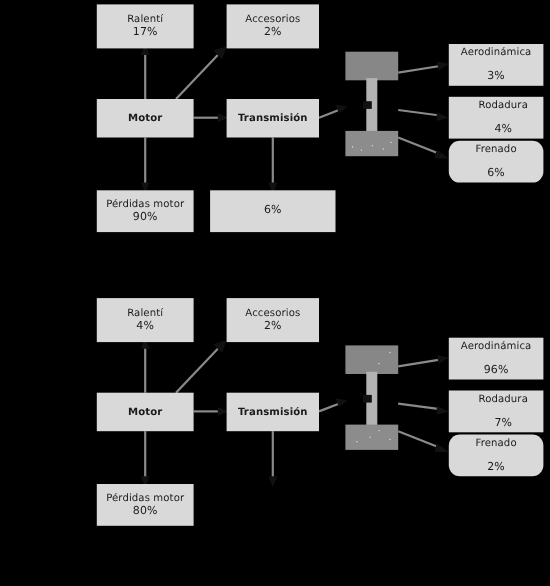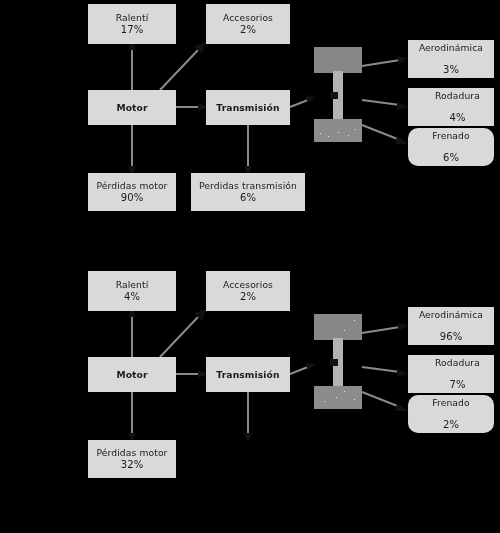--- a/index.html
+++ b/index.html
@@ -113,21 +113,20 @@
     <div class="box col-b row-mid">
       <span class="lbl">Transmisión</span>
     </div>
 
     <div class="box col-loss-a row-loss">
       <span class="lbl">Pérdidas motor</span>
       <span class="val">90%</span>
     </div>
 
     <div class="box col-loss-b row-loss">
-      <span class="lbl">Perdidas transmisión</span>
       <span class="val">6%</span>
     </div>
 
     <div class="box col-right r1">
       <span class="lbl">Aerodinámica</span>
       <span class="val">3%</span>
     </div>
 
     <div class="box col-right r2">
       <span class="lbl">Rodadura</span>
@@ -190,21 +189,21 @@
     <div class="box col-a row-mid">
       <span class="lbl">Motor</span>
     </div>
 
     <div class="box col-b row-mid">
       <span class="lbl">Transmisión</span>
     </div>
 
     <div class="box col-loss-a row-loss">
       <span class="lbl">Pérdidas motor</span>
-      <span class="val">32%</span>
+      <span class="val">80%</span>
     </div>
 
 
     <div class="box col-right r1">
       <span class="lbl">Aerodinámica</span>
       <span class="val">96%</span>
     </div>
 
     <div class="box col-right r2">
       <span class="lbl">Rodadura</span>

